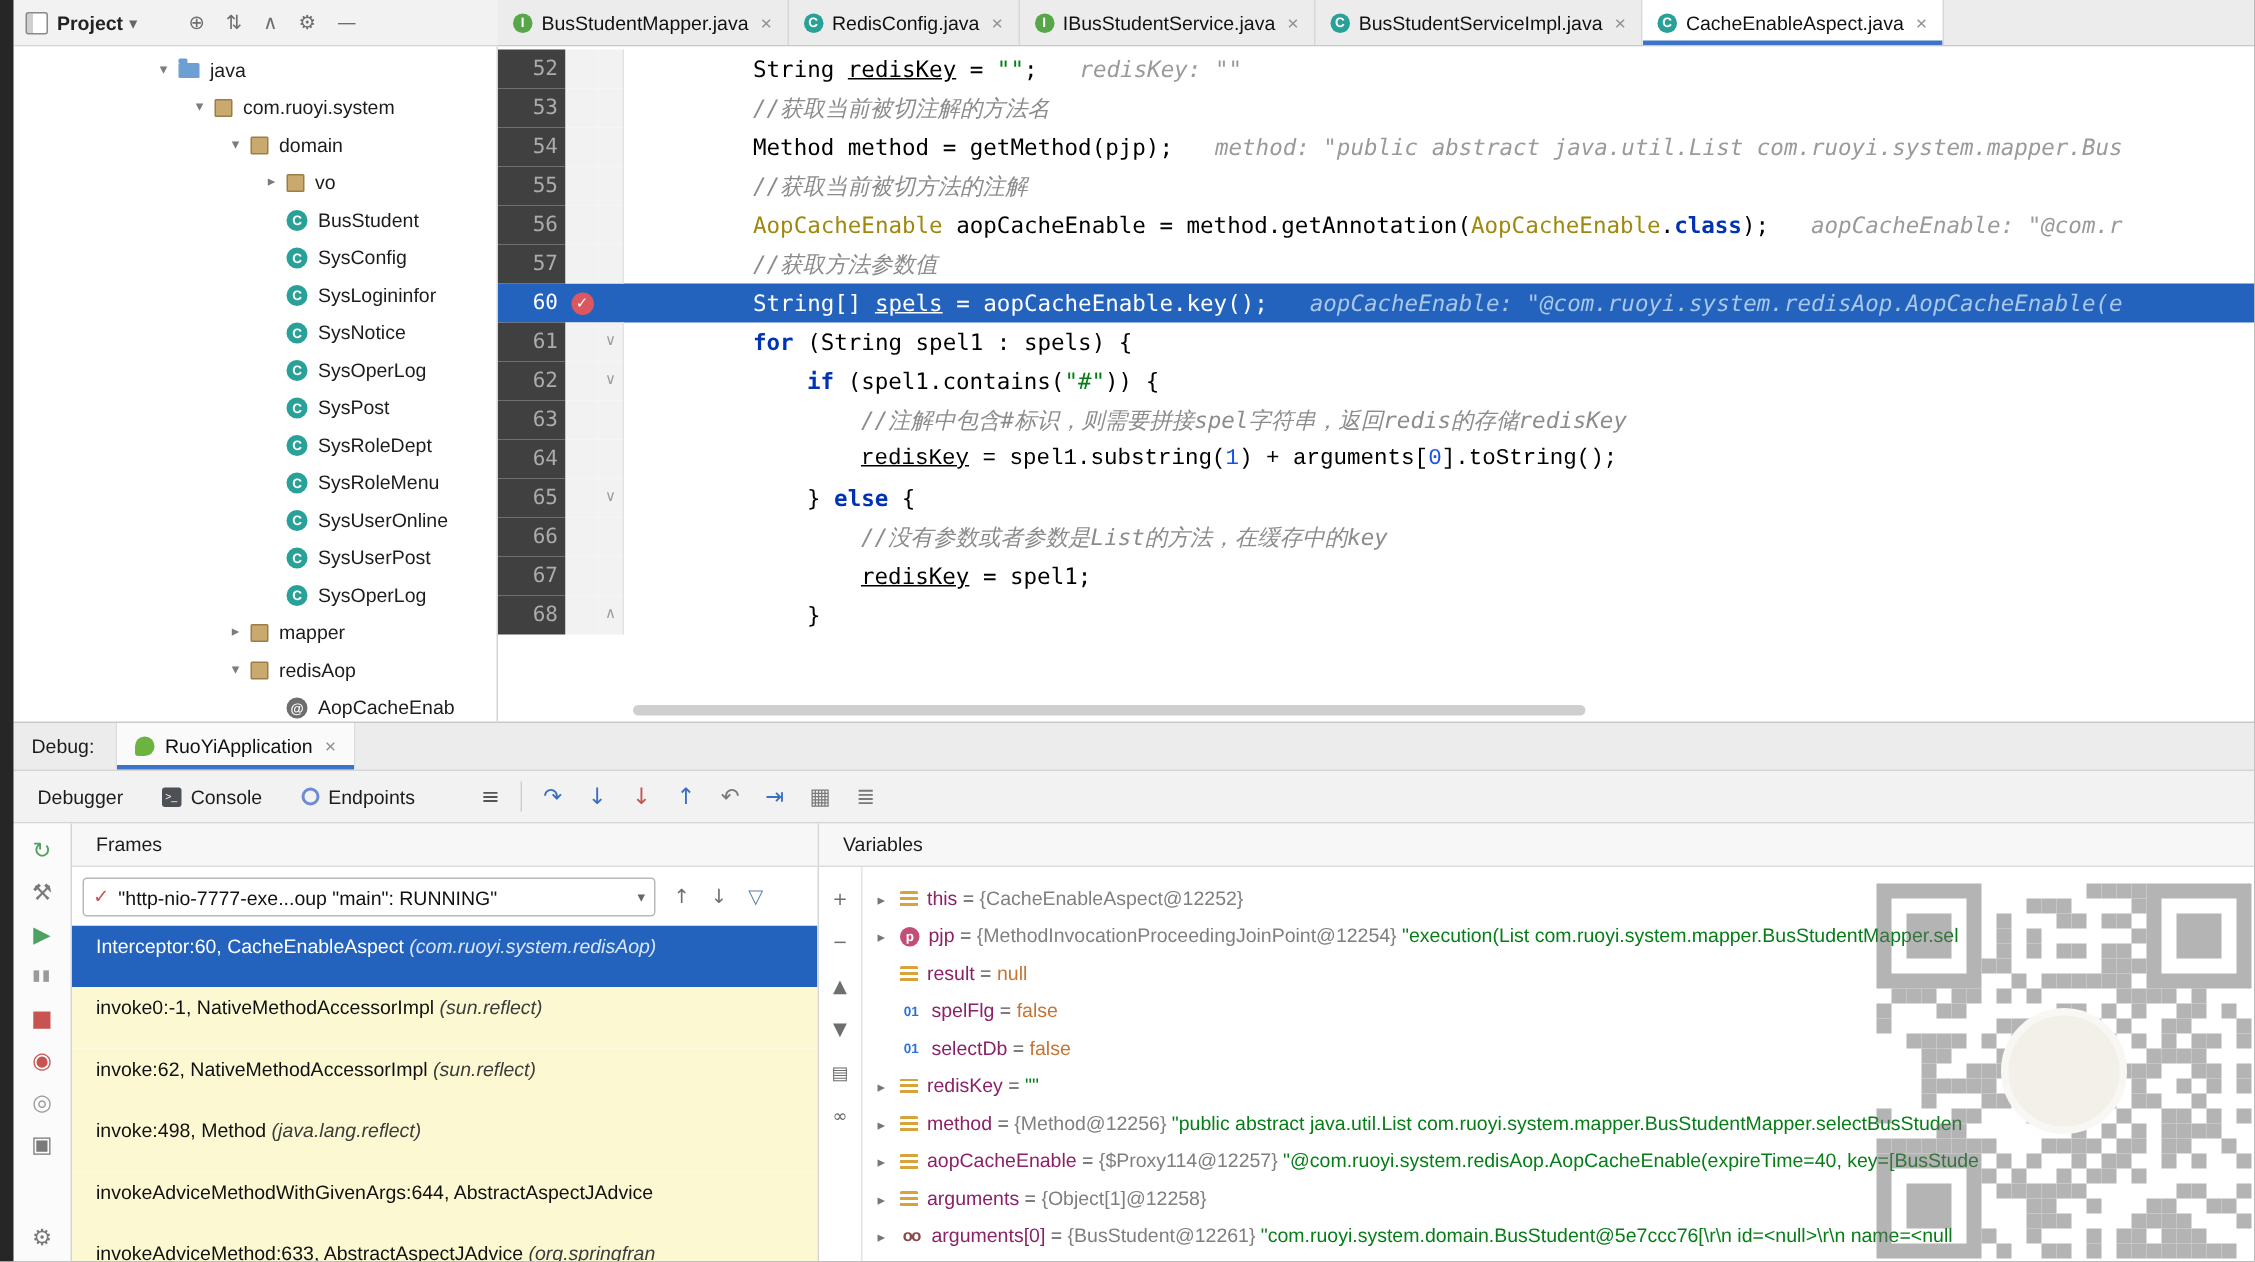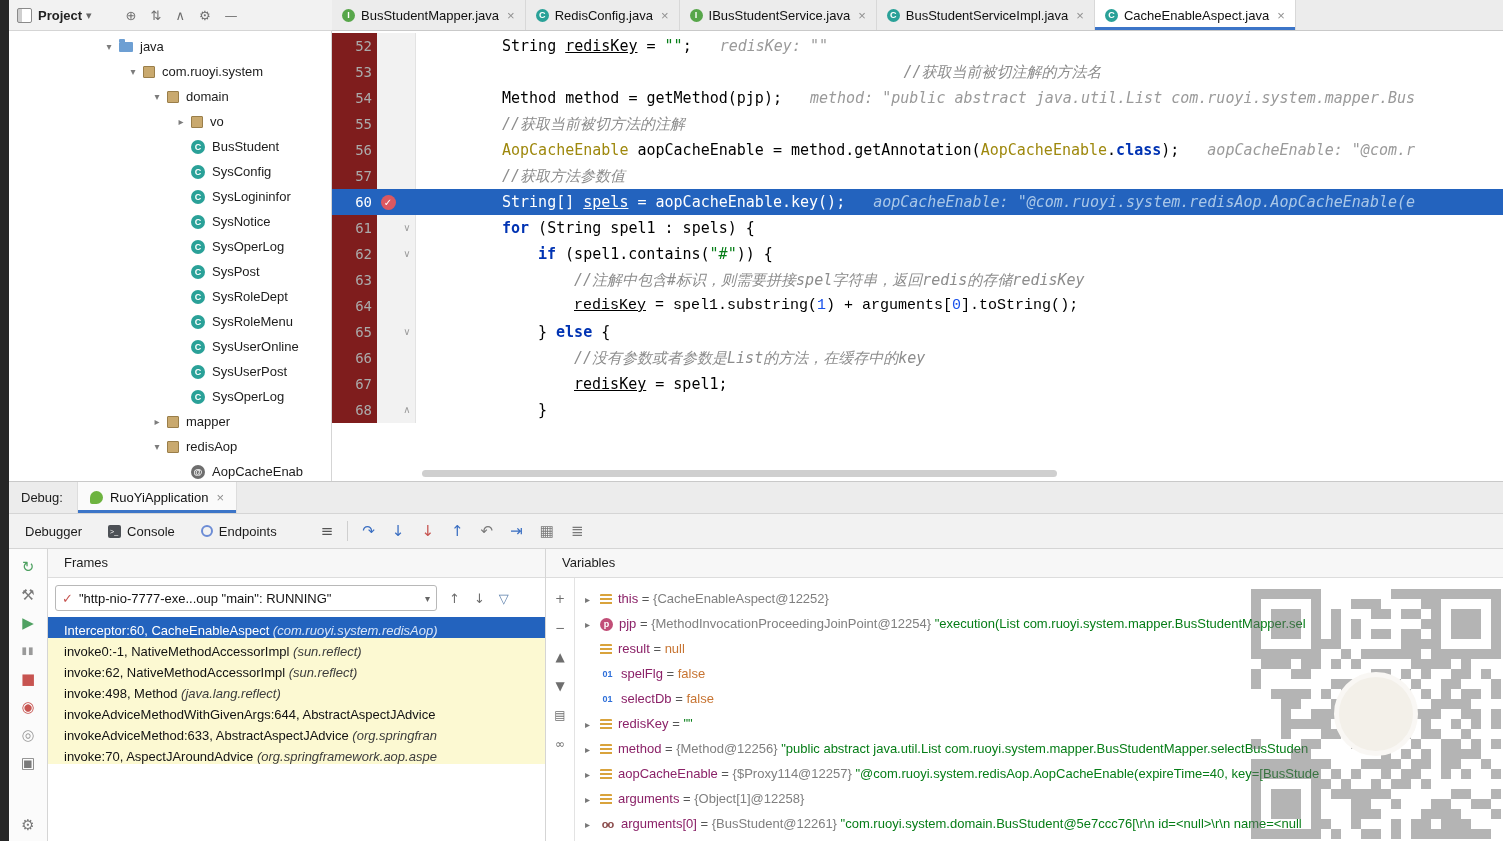--- a/index.html
+++ b/index.html
@@ -41,21 +41,21 @@
          font-weight:bold;text-align:center;line-height:14px;}
   .i-class{background:#2AA198;}
   .i-ann{background:#6E6E6E;}
   .tlabel{color:#1c1c1c;}
 
   
   .editor{flex:1;position:relative;overflow:hidden;background:#fff;
           font-family:"DejaVu Sans Mono",monospace;font-size:15px;}
   #code-lines{padding-top:2px;}
   .cline{display:flex;height:26px;line-height:26px;white-space:nowrap;}
-  .lnum{width:40px;flex:none;text-align:right;padding-right:5px;color:#ABABAB;font-size:14px;background:#7f1d1d;}
+  .lnum{width:40px;flex:none;text-align:right;padding-right:5px;color:#ABABAB;font-size:14px;background:#404040;}
   .bp{width:22px;flex:none;text-align:center;background:#F2F2F2;}
   .bp-dot{display:inline-block;width:15px;height:15px;border-radius:50%;background:#DB5860;color:#fff;
           font-size:10px;line-height:15px;text-align:center;vertical-align:middle;font-family:"DejaVu Sans",sans-serif;}
   .fold{width:16px;flex:none;text-align:center;color:#9c9c9c;font-size:10px;background:#F2F2F2;
         border-right:1px solid #E3E3E3;font-family:"DejaVu Sans",sans-serif;}
   .ctext{flex:1;white-space:pre;overflow:hidden;}
   .pln{color:#000;}
   .kw{color:#0033B3;font-weight:bold;}
   .str{color:#067D17;}
   .com{color:#8C8C8C;font-style:italic;}
@@ -102,21 +102,21 @@
                 padding-left:16px;color:#1c1c1c;}
   .thread-row{display:flex;align-items:center;padding:7px 6px 4px 7px;flex:none;}
   .thread-dd{width:382px;height:26px;box-sizing:border-box;border:1px solid #B8B8B8;border-radius:3px;
              background:#fff;display:flex;align-items:center;padding:0 6px;overflow:hidden;}
   .thr-check{color:#C75450;font-weight:bold;margin-right:6px;font-family:"DejaVu Sans",sans-serif;}
   .thr-text{flex:1;white-space:nowrap;overflow:hidden;}
   .thr-chev{color:#666;font-size:10px;font-family:"DejaVu Sans",sans-serif;}
   #frame-icons{display:flex;gap:14px;margin-left:12px;}
   #frame-icons span{font-family:"DejaVu Sans",sans-serif;color:#6e6e6e;}
   #frames-list{flex:1;overflow:hidden;margin-top:2px;}
-  .frame-row{height:21px;line-height:27px;padding-left:16px;white-space:nowrap;overflow:hidden;}
+  .frame-row{height:41px;line-height:27px;padding-left:16px;white-space:nowrap;overflow:hidden;}
   .frame-row.lib{background:#FCF9D2;}
   .frame-row.selected{background:#2363BE;color:#fff;}
   .frame-pkg{font-style:italic;color:#3c3c3c;}
   .frame-row.selected .frame-pkg{color:#D9E6F8;}
 
   .vars-col{flex:1;display:flex;flex-direction:column;overflow:hidden;}
   .vars-body{flex:1;display:flex;min-height:0;}
   .watch-strip{width:28px;flex:none;border-right:1px solid #E3E3E3;display:flex;flex-direction:column;
                align-items:center;padding-top:14px;gap:15px;}
   .watch-strip span{color:#6e6e6e;font-family:"DejaVu Sans",sans-serif;font-size:12px;}
@@ -302,21 +302,21 @@
             <div class="cline" data-name="code-line-52">
               <span class="lnum" data-name="line-number">52</span>
               <span class="bp" data-name="breakpoint-gutter"></span>
               <span class="fold" data-name="fold-gutter"></span>
               <span class="ctext" data-name="code-text" style="padding-left: 86px;"><span class="pln">String </span><span class="fld">redisKey</span><span class="pln"> = </span><span class="str">""</span><span class="pln">;</span><span class="hint" data-name="inline-debug-hint">redisKey: ""</span></span>
             </div>
             <div class="cline" data-name="code-line-53">
               <span class="lnum" data-name="line-number">53</span>
               <span class="bp" data-name="breakpoint-gutter"></span>
               <span class="fold" data-name="fold-gutter"></span>
-              <span class="ctext" data-name="code-text" style="padding-left: 86px; text-align: center;"><span class="com">//获取当前被切注解的方法名</span></span>
+              <span class="ctext" data-name="code-text" style="padding-left: 86px;"><span class="com">//获取当前被切注解的方法名</span></span>
             </div>
             <div class="cline" data-name="code-line-54">
               <span class="lnum" data-name="line-number">54</span>
               <span class="bp" data-name="breakpoint-gutter"></span>
               <span class="fold" data-name="fold-gutter"></span>
               <span class="ctext" data-name="code-text" style="padding-left: 86px;"><span class="pln">Method method = getMethod(pjp);</span><span class="hint" data-name="inline-debug-hint">method: "public abstract java.util.List com.ruoyi.system.mapper.Bus</span></span>
             </div>
             <div class="cline" data-name="code-line-55">
               <span class="lnum" data-name="line-number">55</span>
               <span class="bp" data-name="breakpoint-gutter"></span>

